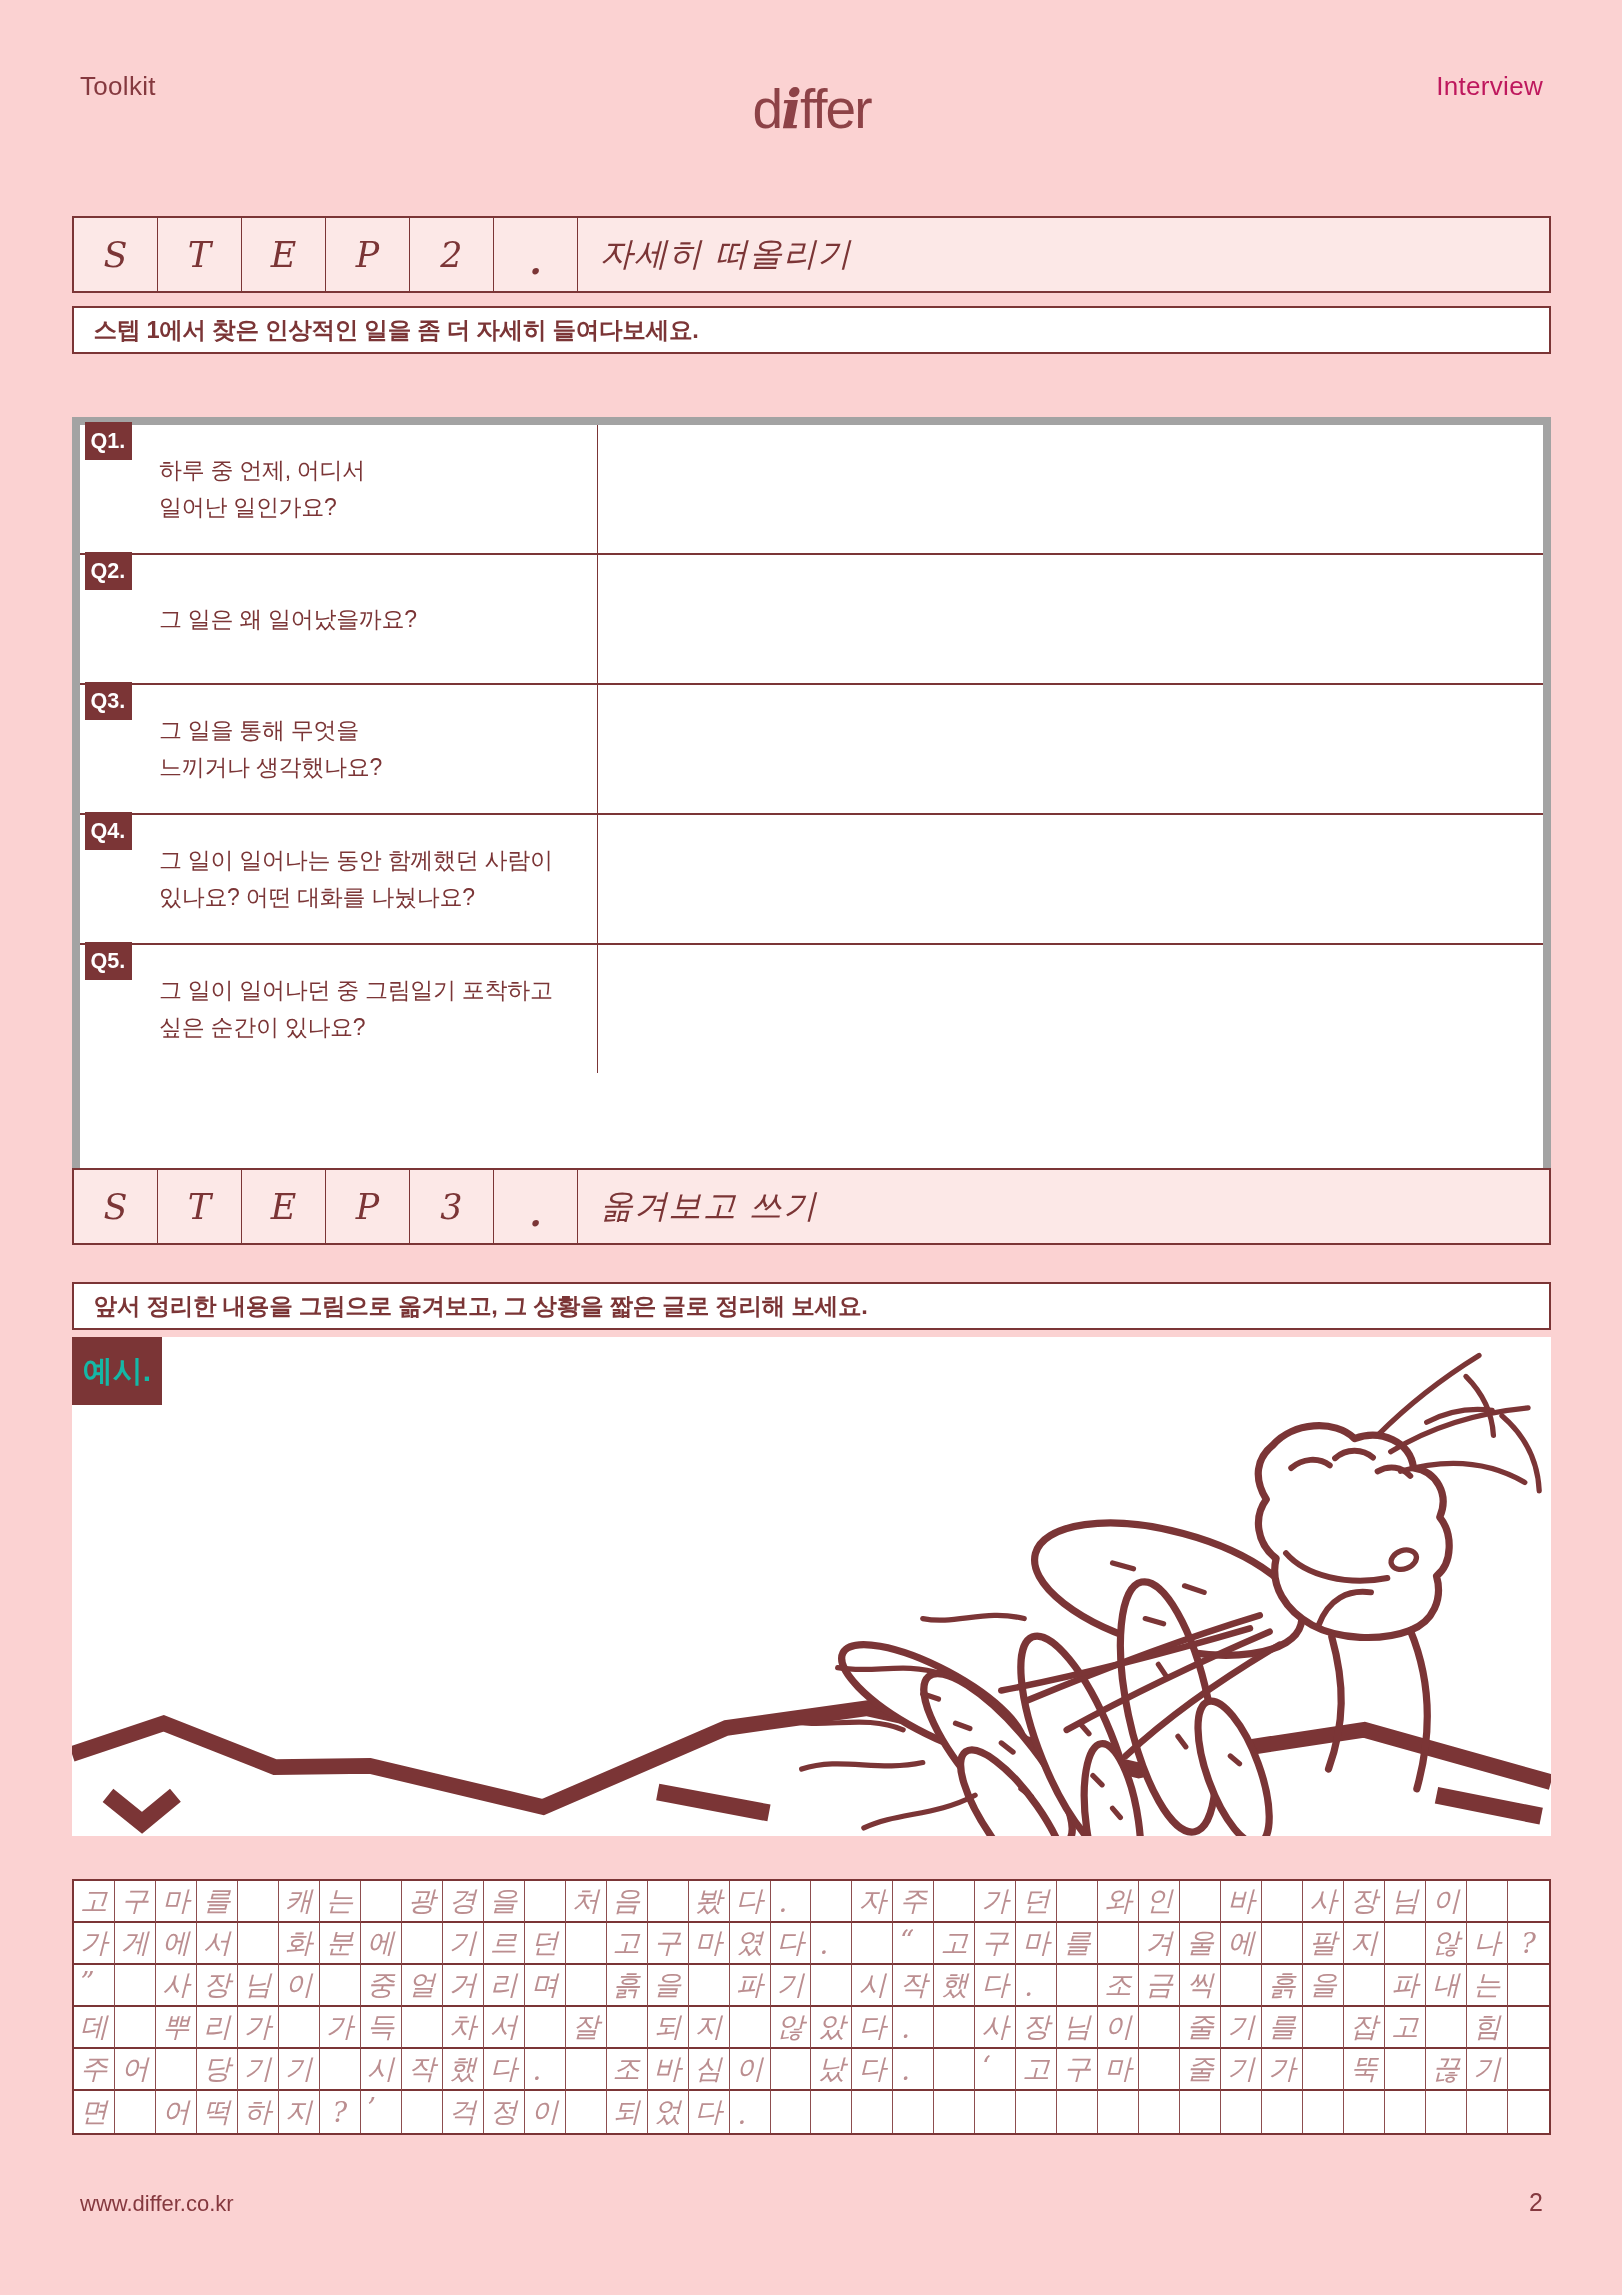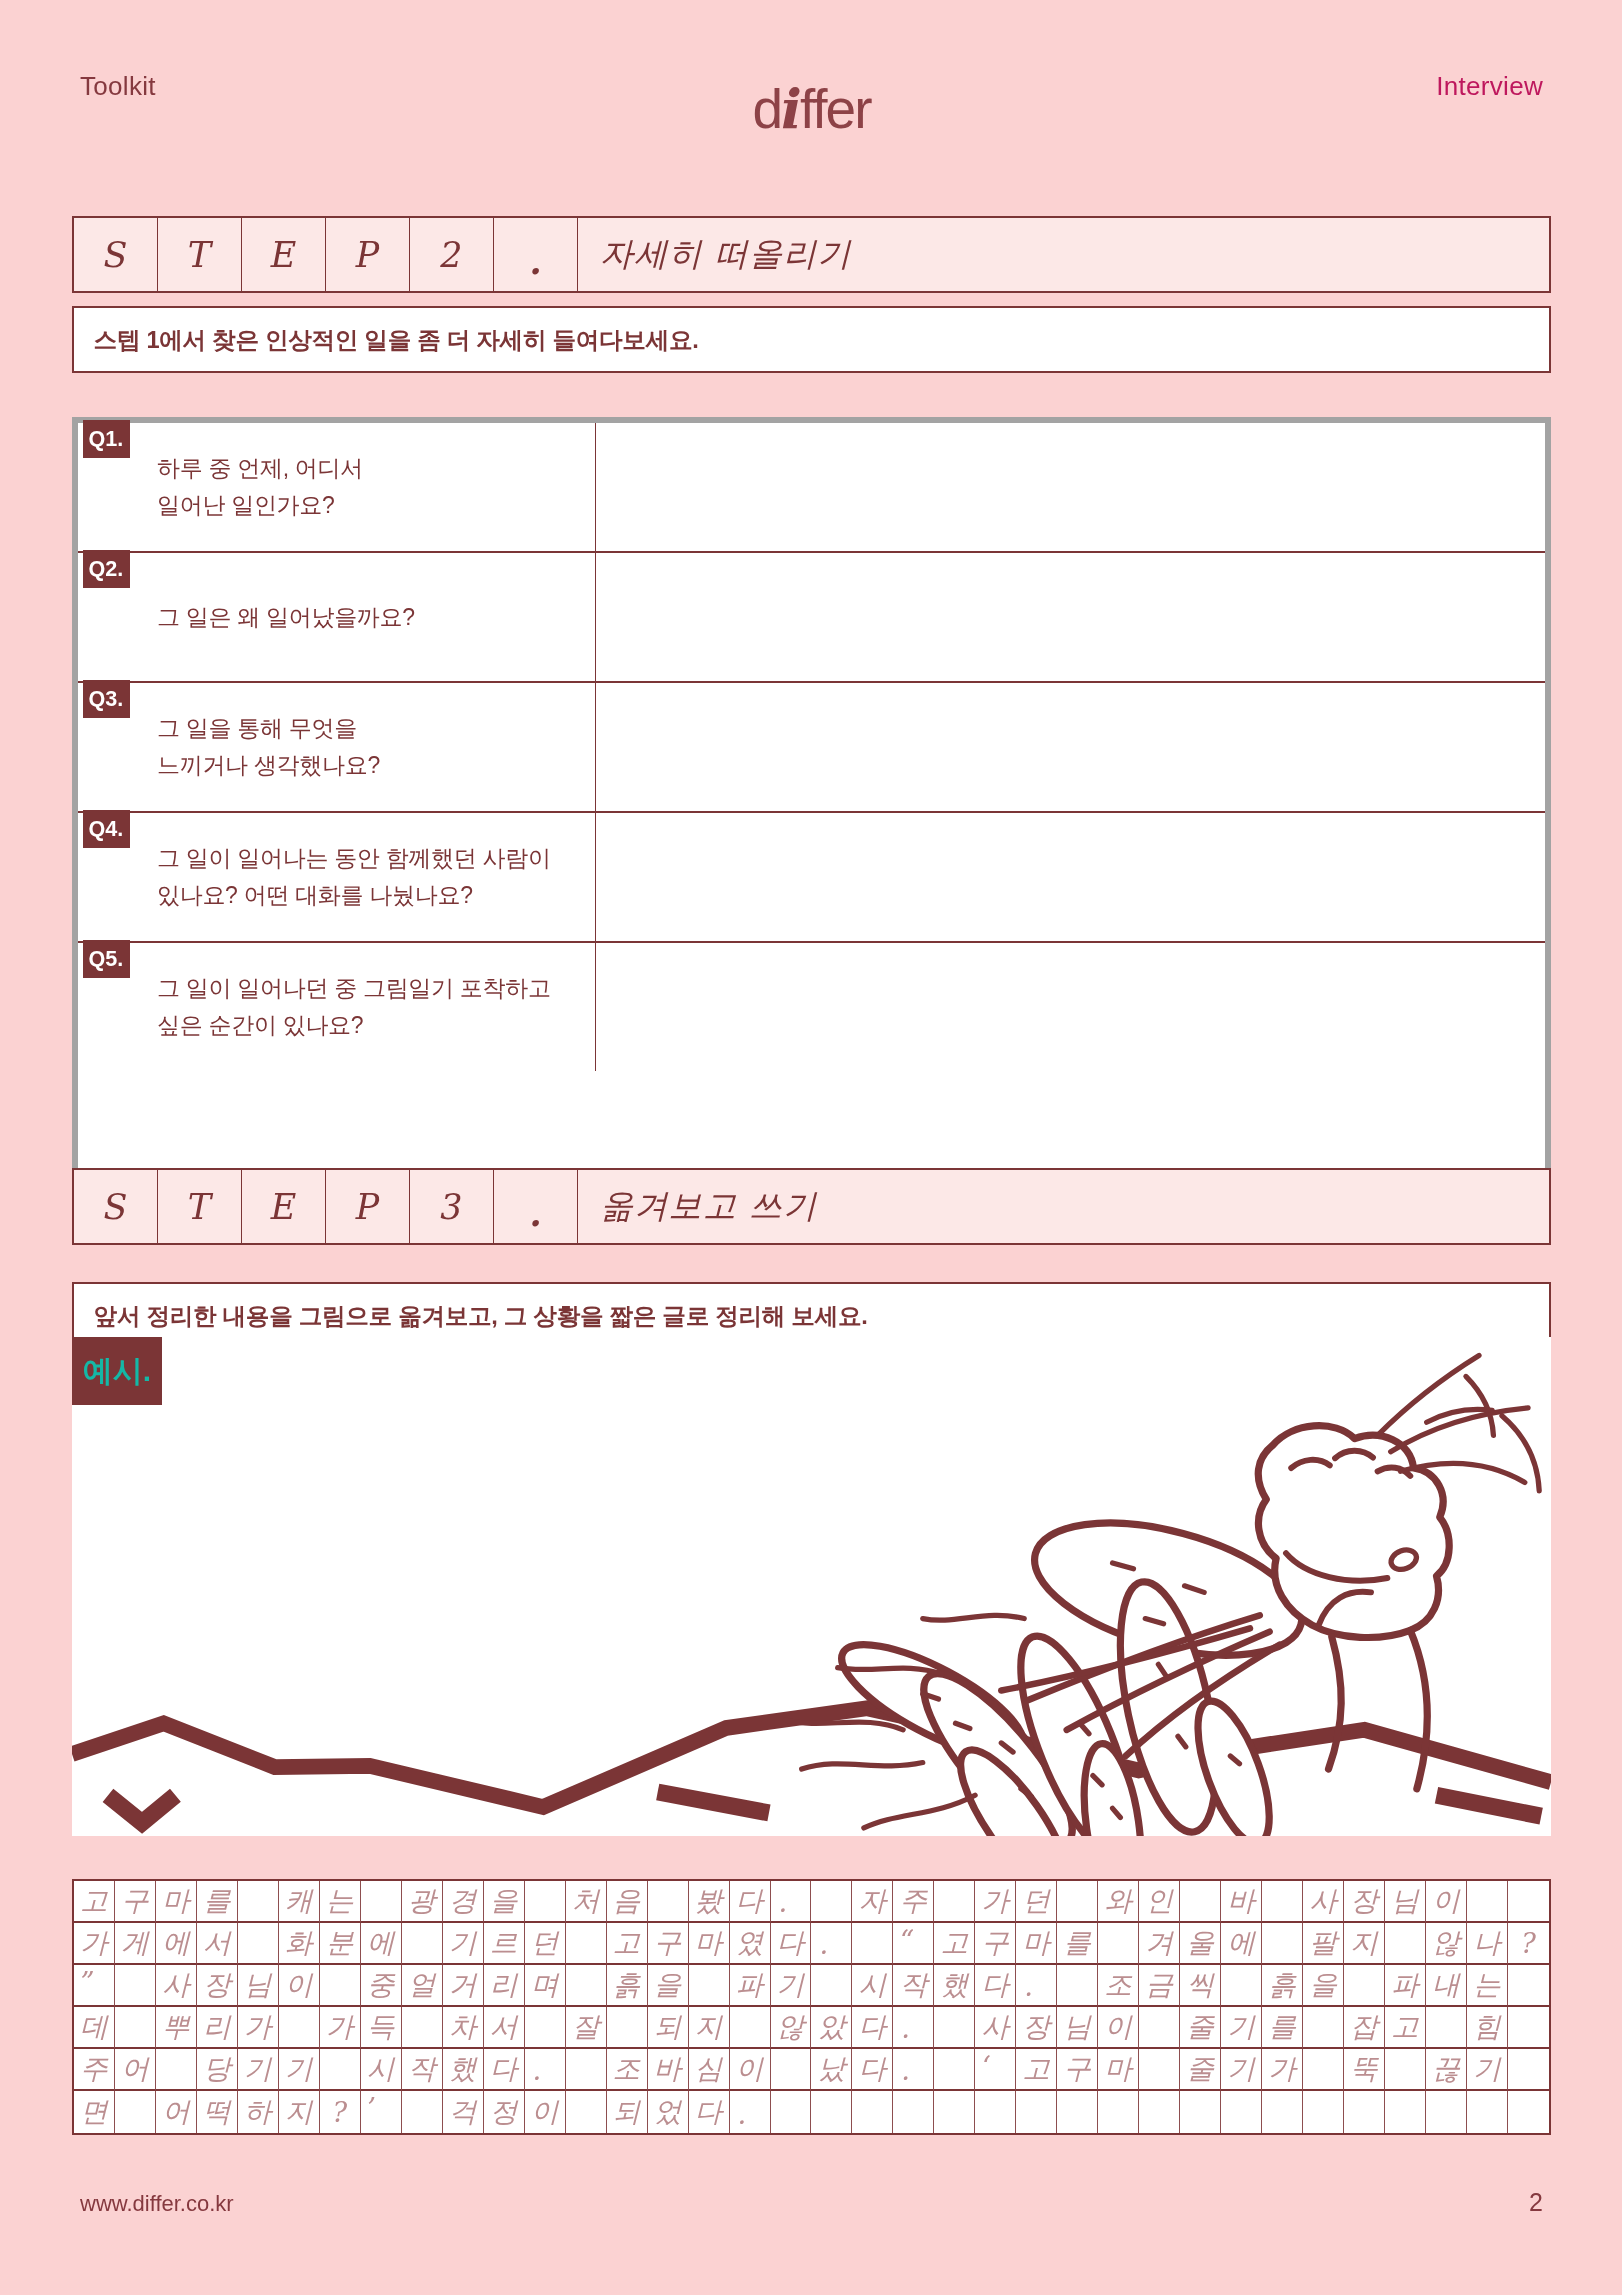--- a/index.html
+++ b/index.html
@@ -28,29 +28,29 @@
     font-size:35px; font-weight:500; color:#7b3536;
   }
   .step-cell.dot{align-items:flex-end; padding-bottom:9.2px; font-weight:700;}
   .step-title{
     flex:1 1 auto; display:flex; align-items:center; padding-left:22px;
     font-family:"DejaVu Serif", serif; font-style:italic;
     font-size:33px; color:#7b3536; letter-spacing:1.3px;
   }
   
   .instr-box{
-    position:absolute; left:72px; width:1479px; height:67px;
+    position:absolute; left:72px; width:1479px; height:48px;
     background:#ffffff; border:2px solid #7b3536; box-sizing:border-box;
     display:flex; align-items:center; padding-left:19.6px;
     font-size:23.6px; font-weight:700; letter-spacing:-0.3px;
   }
   
   .q-table{
     position:absolute; left:72px; top:417px; width:1479px; height:808px;
-    background:#ffffff; border:6px solid #a3a3a3; box-sizing:border-box;
+    background:#ffffff; border:8px solid #a3a3a3; box-sizing:border-box;
   }
   .q-row{position:relative; height:128px; border-bottom:2px solid #7b3536;}
   .q-row:last-child{border-bottom:none;}
   .q-badge{
     position:absolute; left:4.6px; top:-3.3px; width:47px; height:38px;
     background:#7b3536; color:#ffffff; font-size:21.6px; font-weight:700;
     line-height:38px; padding-left:5.9px; box-sizing:border-box;
   }
   .q-text{
     position:absolute; left:79px; top:0; width:432px; height:100%;

